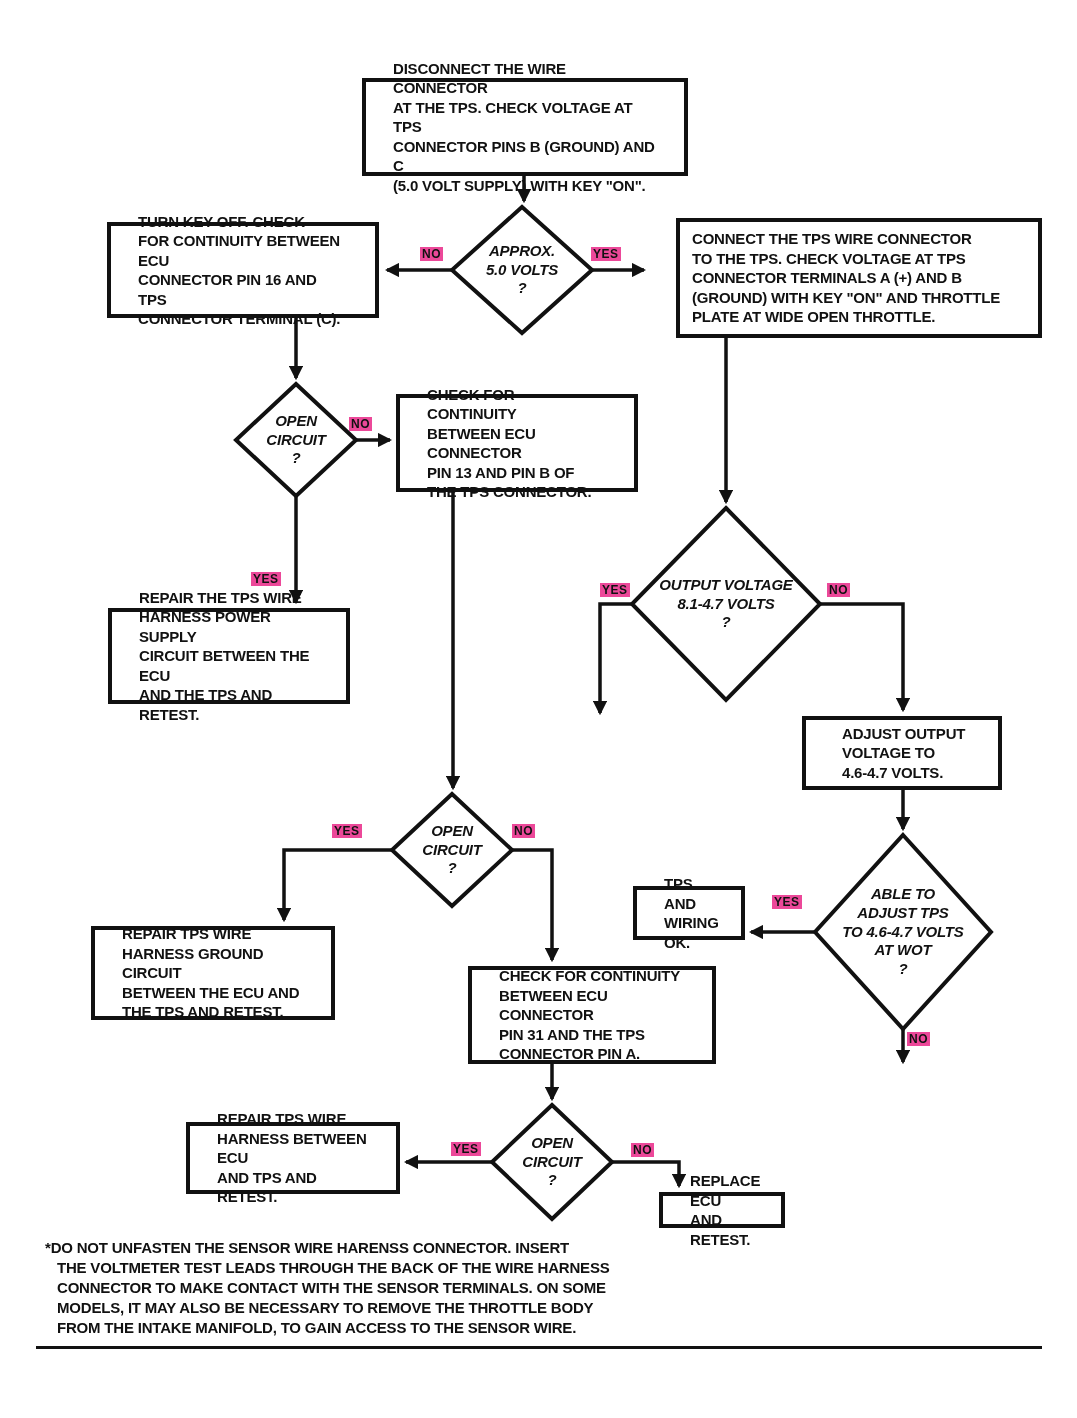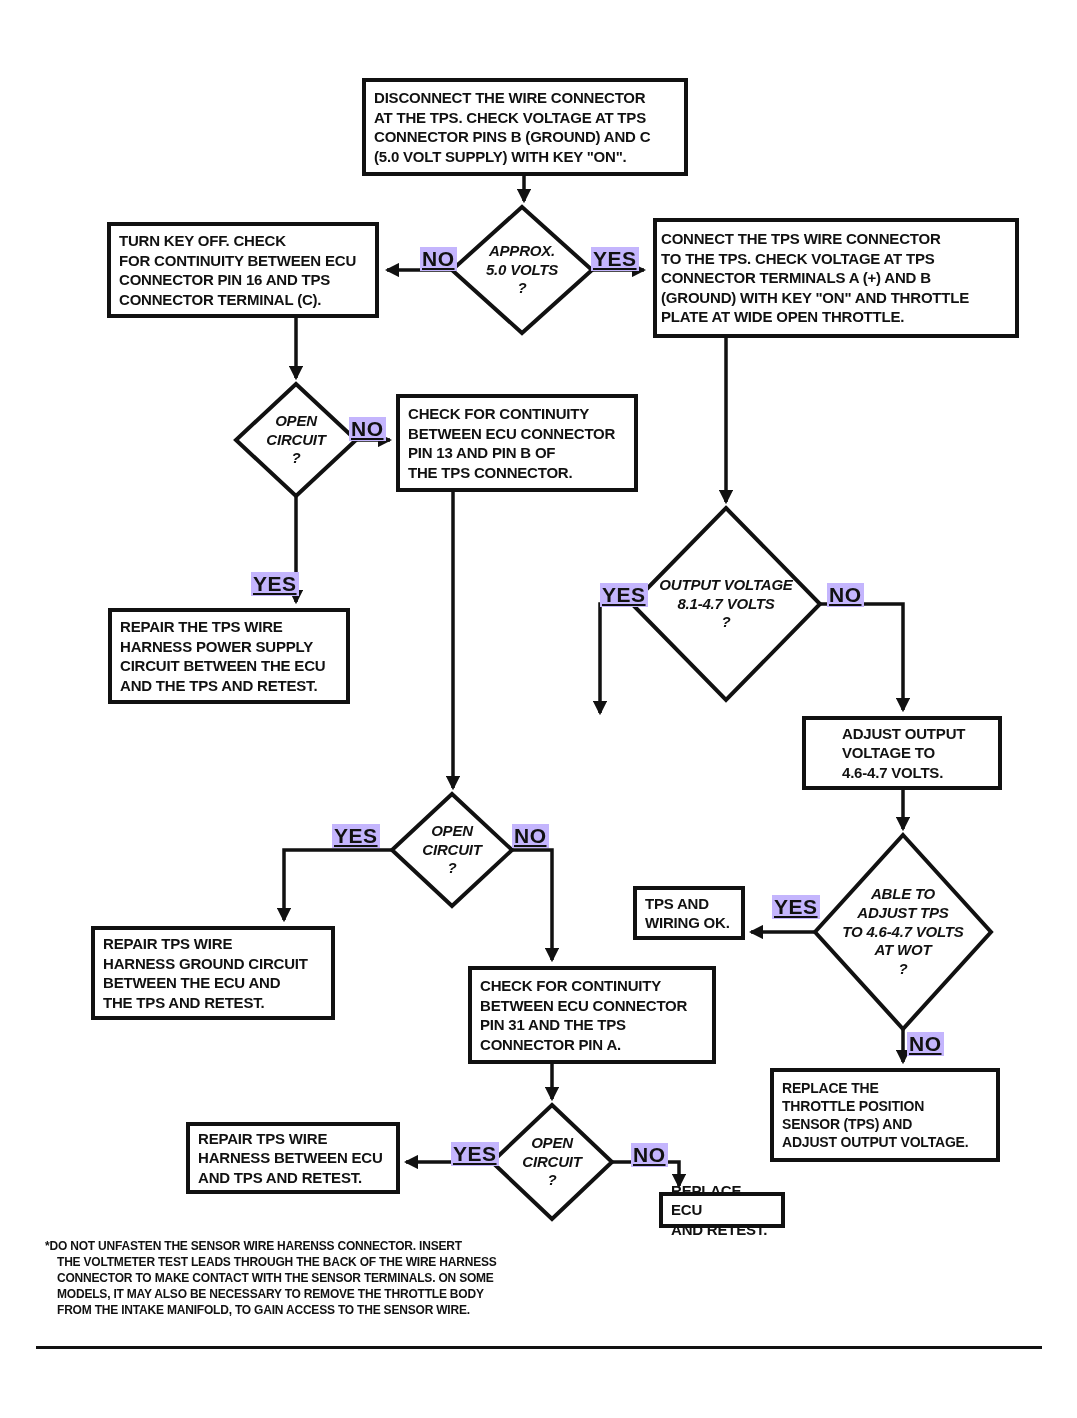--- a/index.html
+++ b/index.html
@@ -3,38 +3,38 @@
 <meta charset="utf-8">
 <style>
   html,body{margin:0;padding:0;background:#fff;}
   #canvas{
     position:relative;width:1077px;height:1418px;background:#fff;
     font-family:"Liberation Sans",sans-serif;color:#111;overflow:hidden;
   }
   #wires{position:absolute;left:0;top:0;}
   .box{
     position:absolute;background:#fff;border:4px solid #111;box-sizing:border-box;
-    display:flex;align-items:center;padding:4px 8px;
+    display:flex;align-items:center;padding:4px 27px;
   }
   .txt{
     white-space:pre-line;font-weight:bold;font-size:15px;line-height:1.3;
     letter-spacing:-0.2px;
   }
   .dlabel{
     position:absolute;display:flex;align-items:center;justify-content:center;
     text-align:center;white-space:pre-line;font-weight:bold;font-size:15px;
     line-height:1.25;letter-spacing:-0.2px;pointer-events:none;font-style:italic;
   }
   .elabel{
-    position:absolute;font-weight:bold;font-size:21px;letter-spacing:0.5px;
-    background:#c4b5fd;padding:0 2px;text-decoration:underline;
+    position:absolute;font-weight:bold;font-size:12px;letter-spacing:0.5px;
+    background:#ec4899;padding:0 2px;
   }
   .footnote{
     position:absolute;left:45px;top:1238px;width:680px;
-    font-weight:bold;font-size:12px;line-height:1.34;letter-spacing:-0.2px;
+    font-weight:bold;font-size:15px;line-height:1.34;letter-spacing:-0.2px;
     white-space:pre-line;padding-left:12px;text-indent:-12px;
   }
   .bottom-rule{
     position:absolute;left:36px;top:1346px;width:1006px;height:3px;background:#111;
   }
 </style>
 </head>
 <body>
 
 <div id="canvas">
@@ -78,21 +78,21 @@
 AT THE TPS. CHECK VOLTAGE AT TPS
 CONNECTOR PINS B (GROUND) AND C
 (5.0 VOLT SUPPLY) WITH KEY "ON".</div>
   </div>
   <div class="box" style="left:107px;top:222px;width:272px;height:96px">
     <div class="txt">TURN KEY OFF. CHECK
 FOR CONTINUITY BETWEEN ECU
 CONNECTOR PIN 16 AND TPS
 CONNECTOR TERMINAL (C).</div>
   </div>
-  <div class="box" style="left:653px;top:218px;width:366px;height:120px;padding:4px 4px">
+  <div class="box" style="left:676px;top:218px;width:366px;height:120px;padding:4px 12px">
     <div class="txt">CONNECT THE TPS WIRE CONNECTOR
 TO THE TPS. CHECK VOLTAGE AT TPS
 CONNECTOR TERMINALS A (+) AND B
 (GROUND) WITH KEY "ON" AND THROTTLE
 PLATE AT WIDE OPEN THROTTLE.</div>
   </div>
   <div class="box" style="left:396px;top:394px;width:242px;height:98px">
     <div class="txt">CHECK FOR CONTINUITY
 BETWEEN ECU CONNECTOR
 PIN 13 AND PIN B OF
@@ -117,26 +117,20 @@
   </div>
   <div class="box" style="left:468px;top:966px;width:248px;height:98px">
     <div class="txt">CHECK FOR CONTINUITY
 BETWEEN ECU CONNECTOR
 PIN 31 AND THE TPS
 CONNECTOR PIN A.</div>
   </div>
   <div class="box" style="left:633px;top:886px;width:112px;height:54px">
     <div class="txt">TPS AND
 WIRING OK.</div>
-  </div>
-  <div class="box" style="left:770px;top:1068px;width:230px;height:94px">
-    <div class="txt" style="font-size:14px">REPLACE THE
-THROTTLE POSITION
-SENSOR (TPS) AND
-ADJUST OUTPUT VOLTAGE.</div>
   </div>
   <div class="box" style="left:186px;top:1122px;width:214px;height:72px">
     <div class="txt">REPAIR TPS WIRE
 HARNESS BETWEEN ECU
 AND TPS AND RETEST.</div>
   </div>
   <div class="box" style="left:659px;top:1192px;width:126px;height:36px">
     <div class="txt">REPLACE ECU
 AND RETEST.</div>
   </div>

